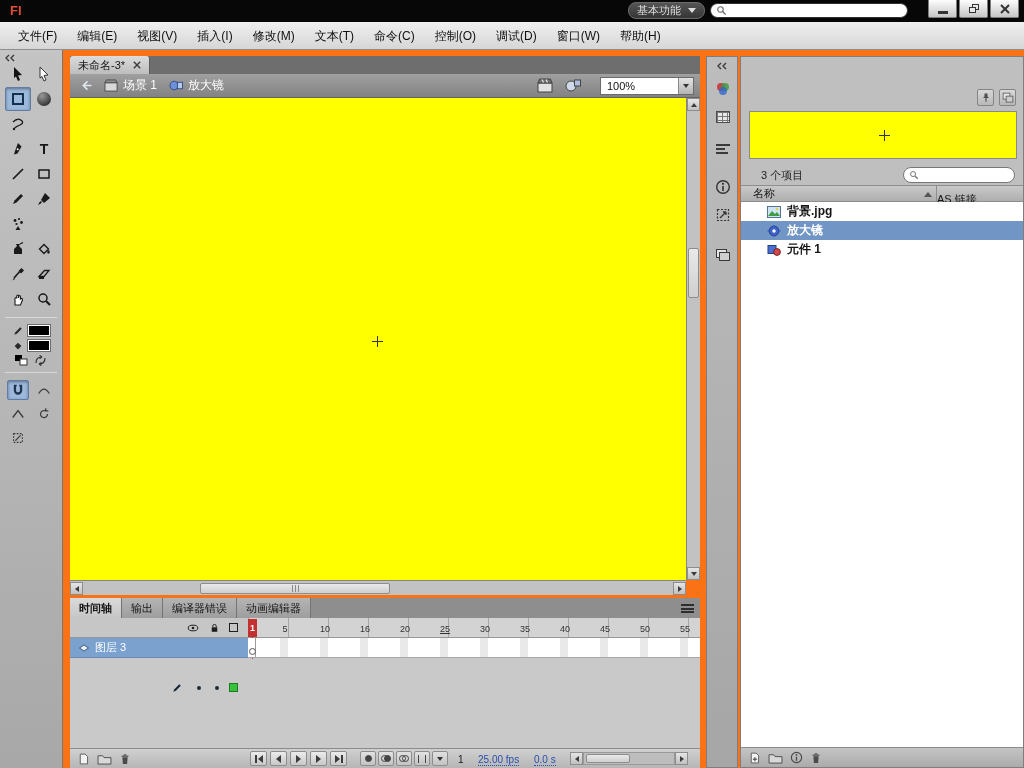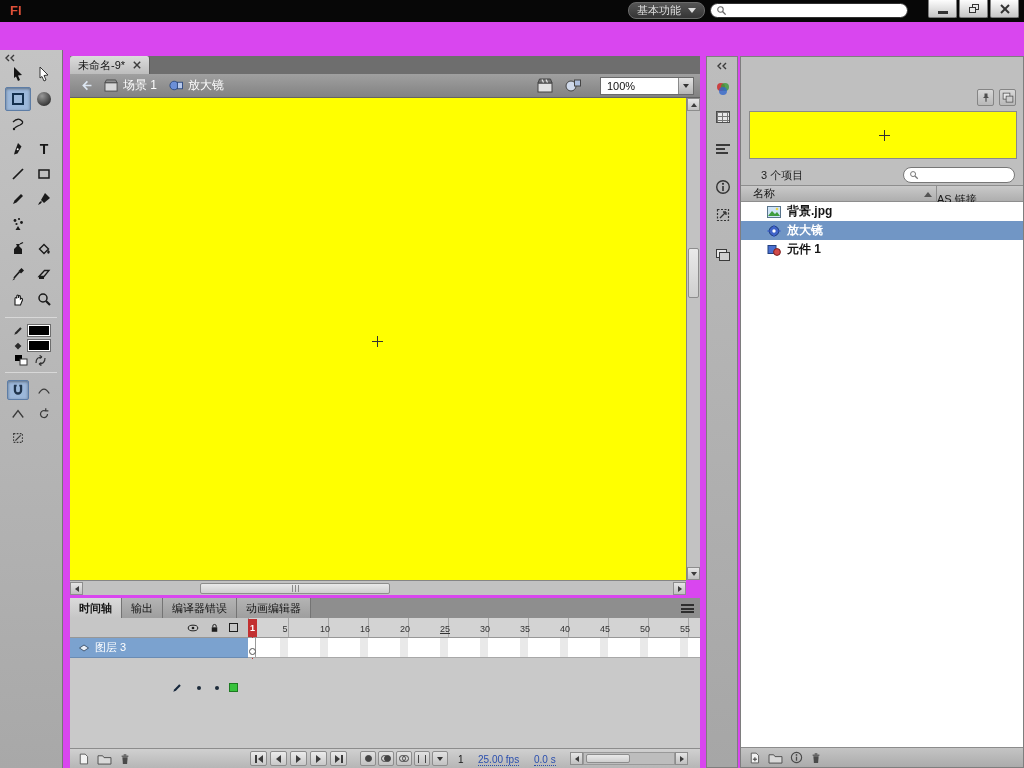--- a/index.html
+++ b/index.html
@@ -1,19 +1,19 @@
 <!DOCTYPE html>
 <html><head>
 <meta charset="utf-8">
 <style>
   * { margin:0; padding:0; box-sizing:border-box; user-select:none; }
   body { background:#222; }
   #app {
     position:relative; width:1024px; height:768px; overflow:hidden;
-    background:#d946ef;
+    background:#f97316;
     font-family:"Liberation Sans","DejaVu Sans",sans-serif;
     font-size:12px; color:#111;
   }
   .abs { position:absolute; }
 
   
   .titlebar { position:absolute; left:0; top:0; width:1024px; height:22px; background:#070707; }
   .app-logo { position:absolute; left:10px; top:3px; color:#e05038; font-weight:bold; font-size:13px; letter-spacing:0; }
   .workspace-btn { position:absolute; left:628px; top:2px; height:17px; padding:0 8px; display:flex; align-items:center; gap:7px;
     background:linear-gradient(#555,#353535); border:1px solid #6b6b6b; border-radius:8px; color:#ddd; font-size:11px; }
@@ -193,20 +193,33 @@
       </div>
       <div class="winbtn">
         <svg width="10" height="10" viewBox="0 0 10 10">
           <line x1="1" y1="1" x2="9" y2="9" stroke="#333" stroke-width="2"></line>
           <line x1="9" y1="1" x2="1" y2="9" stroke="#333" stroke-width="2"></line>
         </svg>
       </div>
     </div>
   </div>
 
+  <div class="menubar">
+    <span class="menu-item">文件(F)</span>
+    <span class="menu-item">编辑(E)</span>
+    <span class="menu-item">视图(V)</span>
+    <span class="menu-item">插入(I)</span>
+    <span class="menu-item">修改(M)</span>
+    <span class="menu-item">文本(T)</span>
+    <span class="menu-item">命令(C)</span>
+    <span class="menu-item">控制(O)</span>
+    <span class="menu-item">调试(D)</span>
+    <span class="menu-item">窗口(W)</span>
+    <span class="menu-item">帮助(H)</span>
+  </div>
 
   <div class="toolbar">
     <svg class="abs" style="left:4px;top:4px;" width="12" height="8" viewBox="0 0 12 8">
       <path d="M5 1 L2 4 L5 7 M10 1 L7 4 L10 7" stroke="#3a3a3a" stroke-width="1.4" fill="none"></path>
     </svg>
     <div class="tools">
       <div class="tool">
         <svg width="16" height="16" viewBox="0 0 16 16">
           <path d="M4 1 L12 9 L8 9.5 L10 14 L8 15 L6 10.5 L4 12 Z" fill="#141414"></path>
           </svg>
@@ -361,21 +374,21 @@
         <svg width="14" height="14" viewBox="0 0 16 16">
           <rect x="3" y="3" width="10" height="10" fill="none" stroke="#3a3a3a" stroke-width="1.2" stroke-dasharray="2 1.5"></rect>
           <line x1="5" y1="11" x2="11" y2="5" stroke="#3a3a3a" stroke-width="1.4"></line>
           </svg>
       </div>
     </div>
   </div>
 
   <div class="doctabs">
     <div class="doctab">
-      <span>未命名-9*</span>
+      <span>未命名-3*</span>
       <svg width="8" height="8" viewBox="0 0 10 10">
         <line x1="1" y1="1" x2="9" y2="9" stroke="#3c3c3c" stroke-width="1.8"></line>
         <line x1="9" y1="1" x2="1" y2="9" stroke="#3c3c3c" stroke-width="1.8"></line>
         </svg>
     </div>
   </div>
 
   <div class="editbar">
     <svg style="margin-left:10px;" width="14" height="13" viewBox="0 0 16 16">
       <path d="M8.5 3 L3.5 8 L8.5 13 M3.5 8 H13.5" stroke="#dde7f2" stroke-width="2" fill="none"></path>

